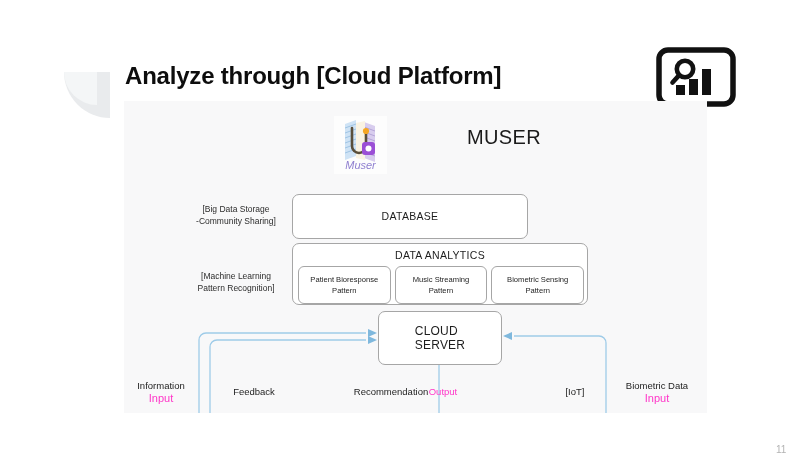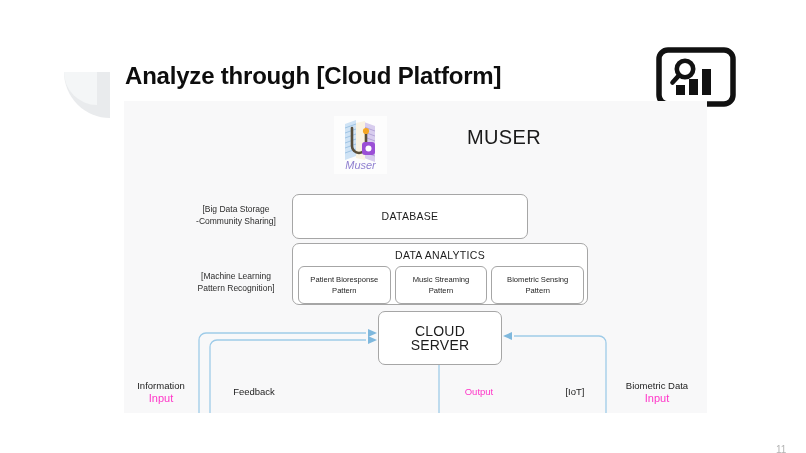--- a/index.html
+++ b/index.html
@@ -122,21 +122,21 @@
     text-align: center;
     font-size: 7.6px; color: #1d1d1d; line-height: 11px;
     padding: 8px 2px;
   }
   .box-cloud {
     left: 372px; top: 311px;
     width: 124px; height: 54px;
     display: flex; align-items: center; justify-content: center;
   }
   .box-cloud .lbl {
-    text-align: center; font-size: 14px; color: #1d1d1d;
+    font-size: 12px; color: #1d1d1d;
     line-height: 14px; letter-spacing: 0.2px;
   }
 
   
   .wires {
     position: absolute; left: 0; top: 0;
     width: 806px; height: 453px;
     pointer-events: none;
   }
 
@@ -147,21 +147,21 @@
     line-height: 13px;
   }
   .flowlabel .top  { font-size: 9.5px; color: #1d1d1d; display: block; }
   .flowlabel .pink { font-size: 11px; color: #ff35c8; display: block; }
   .flowlabel .only { font-size: 9.5px; color: #1d1d1d; display: block; }
   .flowlabel .onlypink { font-size: 9.5px; color: #ff35c8; display: block; }
 
   .fl-info   { left: 118px;  top: 379px; width: 74px; }
   .fl-feed   { left: 205px;  top: 385px; width: 86px; }
   .fl-recom  { left: 325px;  top: 385px; width: 120px; }
-  .fl-out    { left: 446px;  top: 385px; width: 54px; }
+  .fl-out    { left: 410px;  top: 385px; width: 54px; }
   .fl-iot    { left: 537px;  top: 385px; width: 64px; }
   .fl-bio    { left: 604px;  top: 379px; width: 94px; }
 
   
   .pageno {
     position: absolute; left: 770px; top: 444px;
     font-size: 10px; color: #b3b3b3;
   }
 </style>
 </head>
@@ -292,20 +292,23 @@
     </div>
   </div>
 
   <div class="flowlabel fl-info">
     <span class="top">Information</span>
     <span class="pink">Input</span>
   </div>
   <div class="flowlabel fl-feed">
     <span class="only">Feedback</span>
   </div>
+  <div class="flowlabel fl-recom">
+    <span class="only">Recommendation</span>
+  </div>
   <div class="flowlabel fl-out">
     <span class="onlypink">Output</span>
   </div>
   <div class="flowlabel fl-iot">
     <span class="only">[IoT]</span>
   </div>
   <div class="flowlabel fl-bio">
     <span class="top">Biometric Data</span>
     <span class="pink">Input</span>
   </div>

